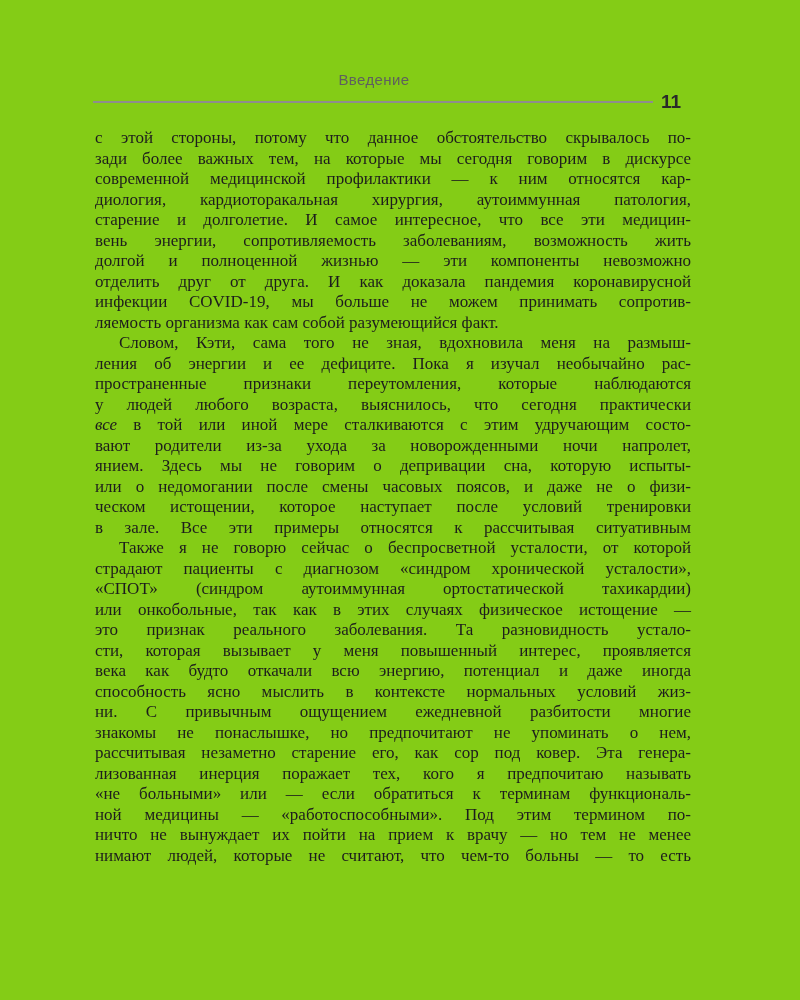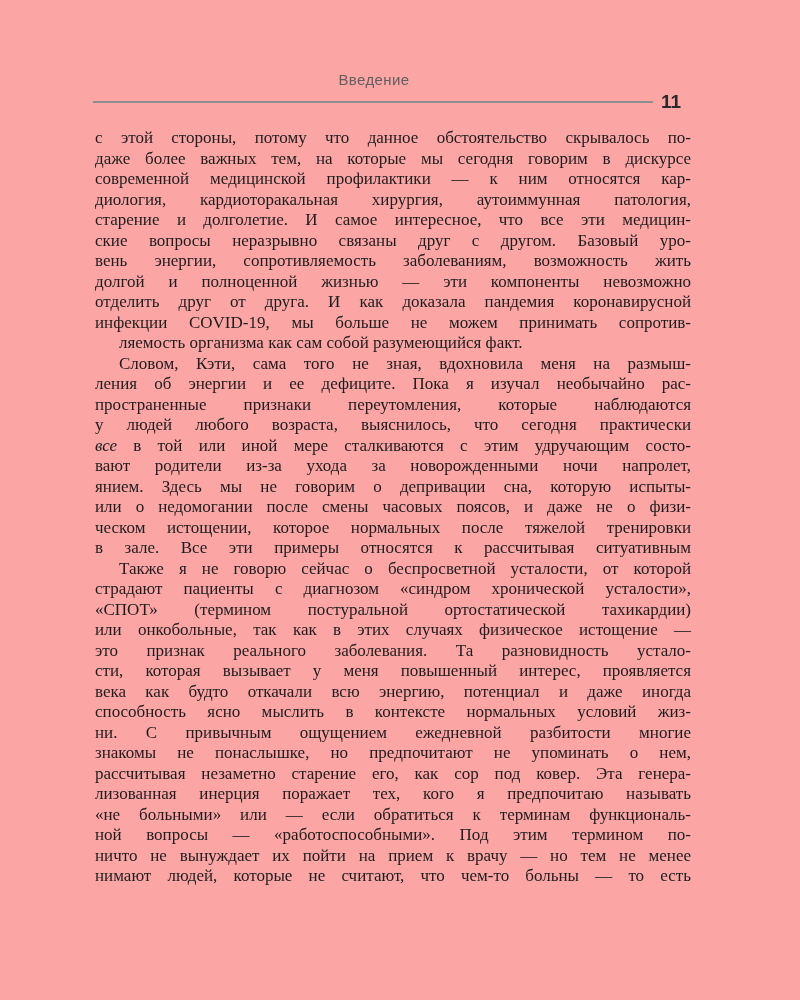--- a/index.html
+++ b/index.html
@@ -1,21 +1,21 @@
 <!DOCTYPE html>
 <html lang="ru"><head>
 <meta charset="utf-8">
 <style>
   * { margin: 0; padding: 0; box-sizing: border-box; }
   html, body { background: #ffffff; }
   .page {
     position: relative;
     width: 800px;
     height: 1000px;
-    background: #fca5a5;
+    background: #84cc16;
     overflow: hidden;
     font-family: "Liberation Serif", serif;
   }
   
   .running-title {
     position: absolute;
     top: 71px;
     left: 95px;
     width: 558px;
     text-align: center;
@@ -53,74 +53,72 @@
     line-height: 20.5px;
     color: #1d1d1d;
   }
   .line {
     text-align: justify;
     text-align-last: justify;
     white-space: normal;
   }
   .line.flush-last {
     text-align-last: left;
-    margin-left: 24px;
   }
   .line.first-indent {
     text-indent: 24px;
   }
   .line em {
     font-style: italic;
   }
 </style>
 </head>
 <body>
 
 <div class="page">
   <div class="running-title">Введение</div>
   <div class="header-rule"></div>
   <div class="page-number">11</div>
   <main class="body-text">
       <div class="paragraph">
         <div class="line"><span>с этой стороны, потому что данное обстоятельство скрывалось по-</span></div>
-        <div class="line"><span>даже более важных тем, на которые мы сегодня говорим в дискурсе</span></div>
+        <div class="line"><span>зади более важных тем, на которые мы сегодня говорим в дискурсе</span></div>
         <div class="line"><span>современной медицинской профилактики — к ним относятся кар-</span></div>
         <div class="line"><span>диология, кардиоторакальная хирургия, аутоиммунная патология,</span></div>
         <div class="line"><span>старение и долголетие. И самое интересное, что все эти медицин-</span></div>
-        <div class="line"><span>ские вопросы неразрывно связаны друг с другом. Базовый уро-</span></div>
         <div class="line"><span>вень энергии, сопротивляемость заболеваниям, возможность жить</span></div>
         <div class="line"><span>долгой и полноценной жизнью — эти компоненты невозможно</span></div>
         <div class="line"><span>отделить друг от друга. И как доказала пандемия коронавирусной</span></div>
         <div class="line"><span>инфекции COVID-19, мы больше не можем принимать сопротив-</span></div>
         <div class="line flush-last"><span>ляемость организма как сам собой разумеющийся факт.</span></div>
       </div>
       <div class="paragraph">
         <div class="line first-indent"><span>Словом, Кэти, сама того не зная, вдохновила меня на размыш-</span></div>
         <div class="line"><span>ления об энергии и ее дефиците. Пока я изучал необычайно рас-</span></div>
         <div class="line"><span>пространенные признаки переутомления, которые наблюдаются</span></div>
         <div class="line"><span>у людей любого возраста, выяснилось, что сегодня практически</span></div>
         <div class="line"><em>все</em><span> в той или иной мере сталкиваются с этим удручающим состо-</span></div>
         <div class="line"><span>вают родители из-за ухода за новорожденными ночи напролет,</span></div>
         <div class="line"><span>янием. Здесь мы не говорим о депривации сна, которую испыты-</span></div>
         <div class="line"><span>или о недомогании после смены часовых поясов, и даже не о физи-</span></div>
-        <div class="line"><span>ческом истощении, которое нормальных после тяжелой тренировки</span></div>
+        <div class="line"><span>ческом истощении, которое наступает после условий тренировки</span></div>
         <div class="line"><span>в зале. Все эти примеры относятся к рассчитывая ситуативным</span></div>
       </div>
       <div class="paragraph">
         <div class="line first-indent"><span>Также я не говорю сейчас о беспросветной усталости, от которой</span></div>
         <div class="line"><span>страдают пациенты с диагнозом «синдром хронической усталости»,</span></div>
-        <div class="line"><span>«СПОТ» (термином постуральной ортостатической тахикардии)</span></div>
+        <div class="line"><span>«СПОТ» (синдром аутоиммунная ортостатической тахикардии)</span></div>
         <div class="line"><span>или онкобольные, так как в этих случаях физическое истощение —</span></div>
         <div class="line"><span>это признак реального заболевания. Та разновидность устало-</span></div>
         <div class="line"><span>сти, которая вызывает у меня повышенный интерес, проявляется</span></div>
         <div class="line"><span>века как будто откачали всю энергию, потенциал и даже иногда</span></div>
         <div class="line"><span>способность ясно мыслить в контексте нормальных условий жиз-</span></div>
         <div class="line"><span>ни. С привычным ощущением ежедневной разбитости многие</span></div>
         <div class="line"><span>знакомы не понаслышке, но предпочитают не упоминать о нем,</span></div>
         <div class="line"><span>рассчитывая незаметно старение его, как сор под ковер. Эта генера-</span></div>
         <div class="line"><span>лизованная инерция поражает тех, кого я предпочитаю называть</span></div>
         <div class="line"><span>«не больными» или — если обратиться к терминам функциональ-</span></div>
-        <div class="line"><span>ной вопросы — «работоспособными». Под этим термином по-</span></div>
+        <div class="line"><span>ной медицины — «работоспособными». Под этим термином по-</span></div>
         <div class="line"><span>ничто не вынуждает их пойти на прием к врачу — но тем не менее</span></div>
         <div class="line"><span>нимают людей, которые не считают, что чем-то больны — то есть</span></div>
       </div>
     </main>
 </div>
 
 </body></html>

